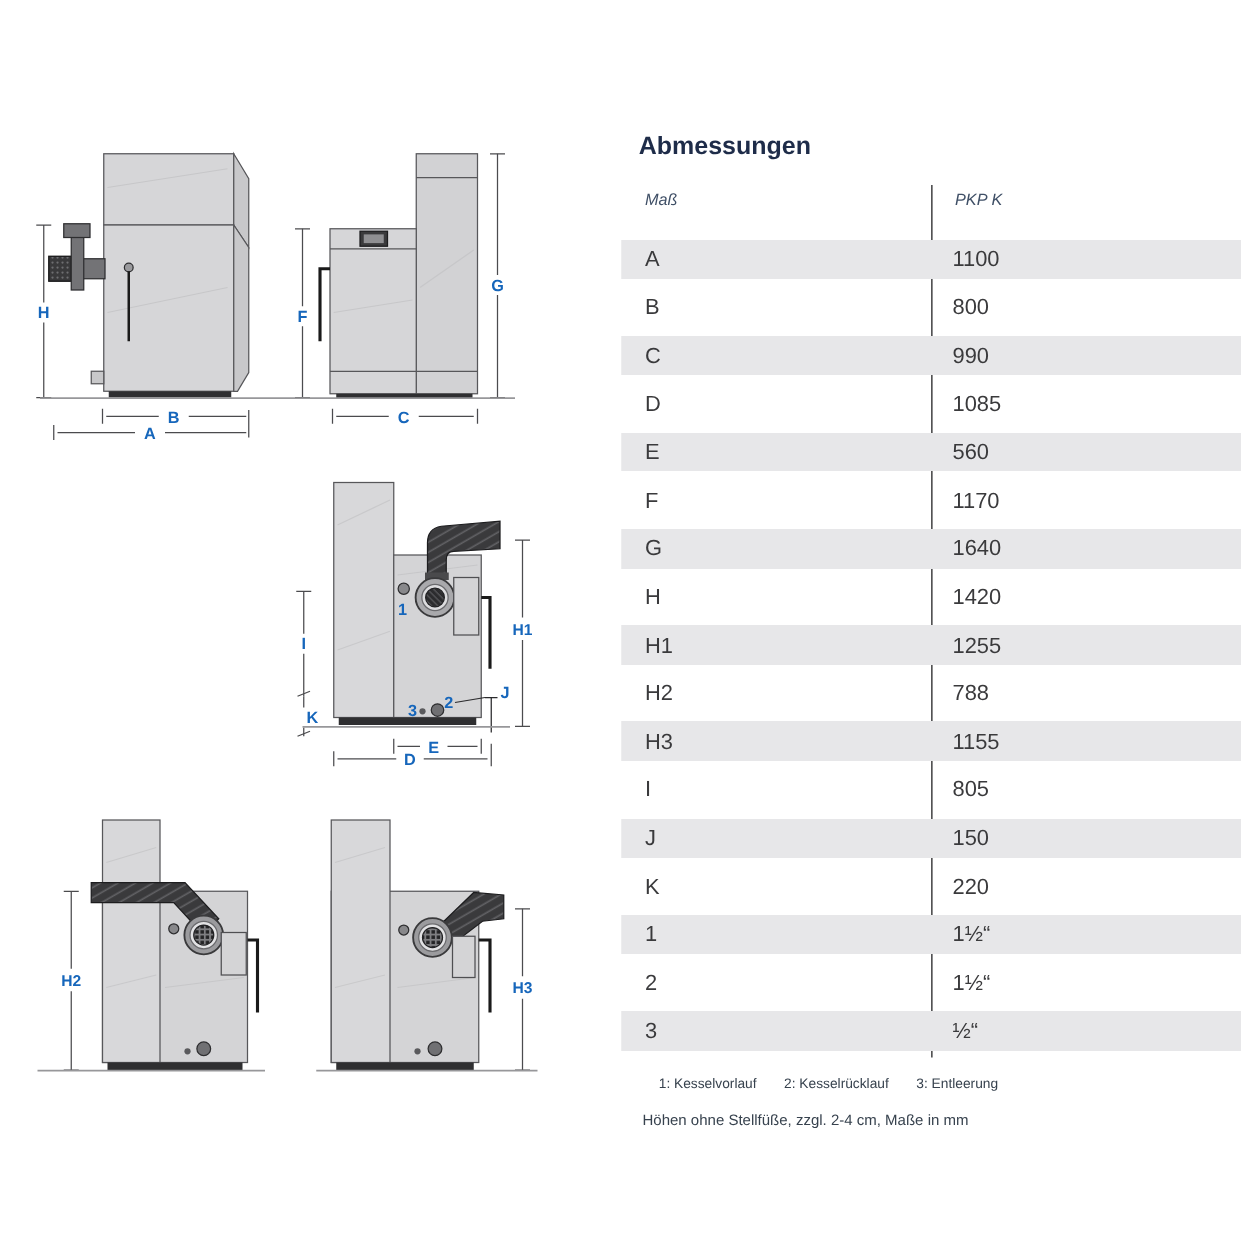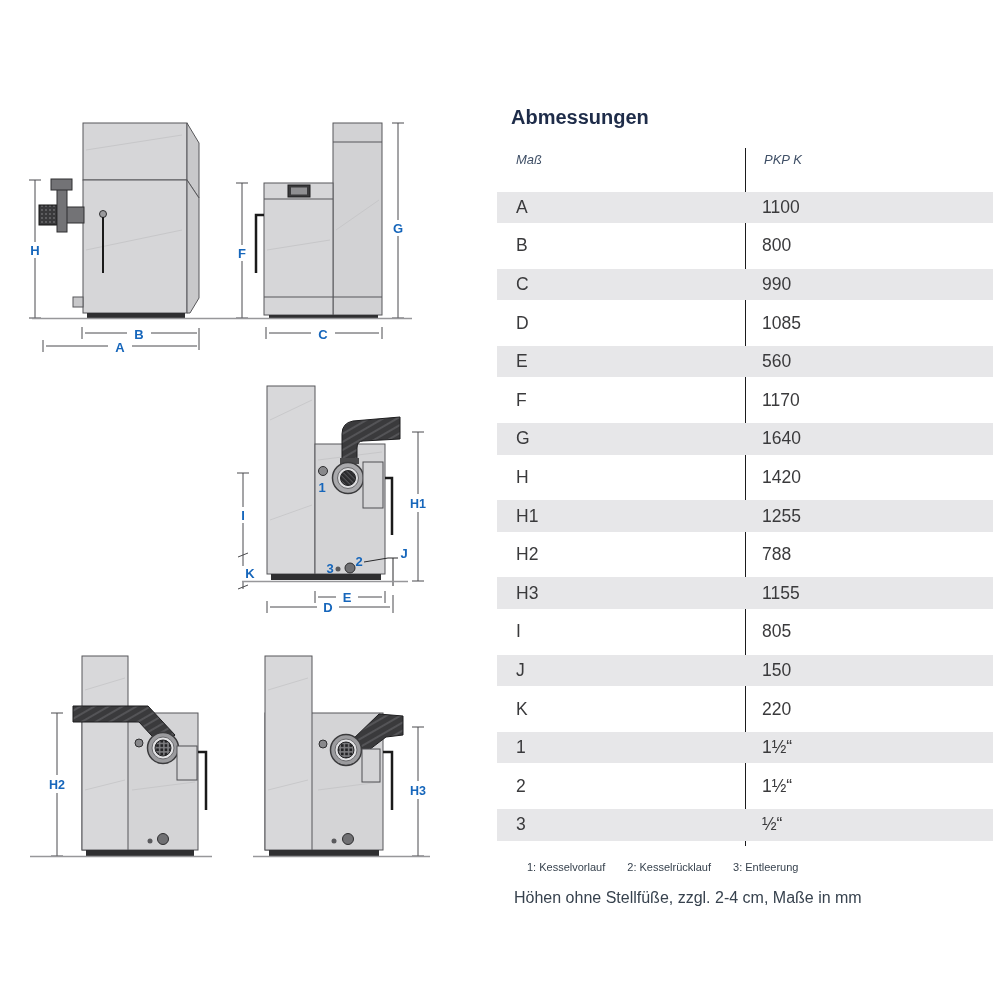--- a/index.html
+++ b/index.html
@@ -32,21 +32,21 @@
     position:absolute;left:744.5px;top:148px;width:1.5px;height:698px;
     background:#1b1b1d;
   }
   .footnote1{
     position:absolute;left:527px;top:861px;font-size:11px;color:#37424e;
     white-space:nowrap;
   }
   .footnote1 .fspan{margin-right:22px;}
   .footnote1 .fspan:last-child{margin-right:0;}
   .footnote2{
-    position:absolute;left:514px;top:889px;font-size:16px;color:#37424e;
+    position:absolute;left:514px;top:889px;font-size:12px;color:#37424e;
     white-space:nowrap;
   }
   
   .drawing{position:absolute;}
   svg text{
     font-family:"Liberation Sans", sans-serif;
     font-weight:bold;fill:#1666bb;
   }
   svg text.dim{font-size:13px;}
   svg text.dim.small{font-size:12.5px;}

